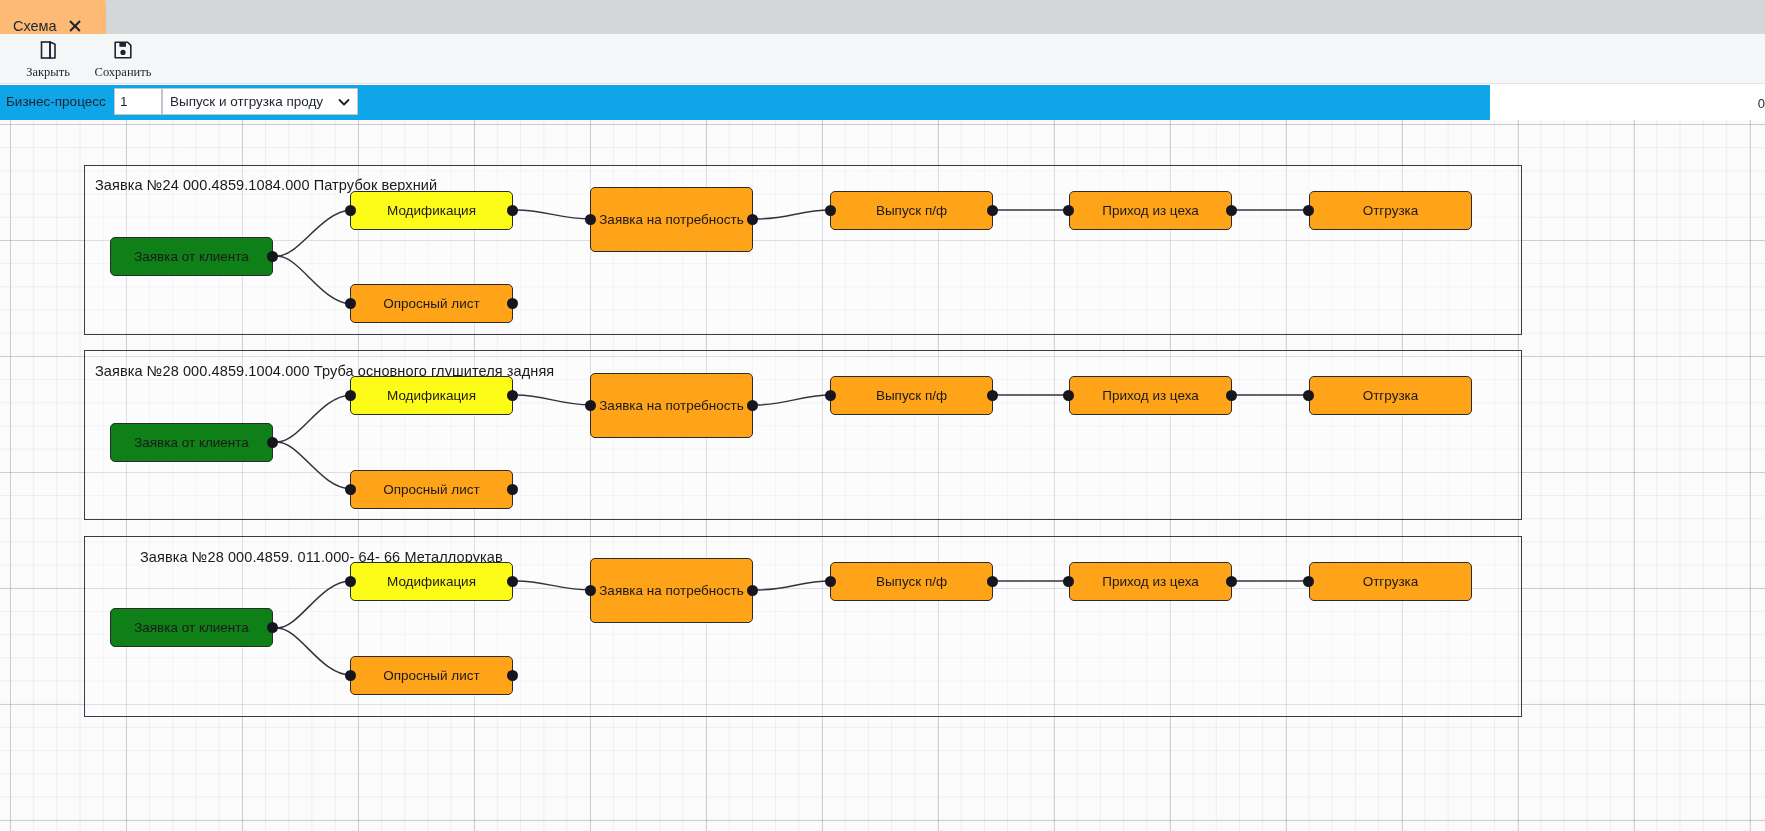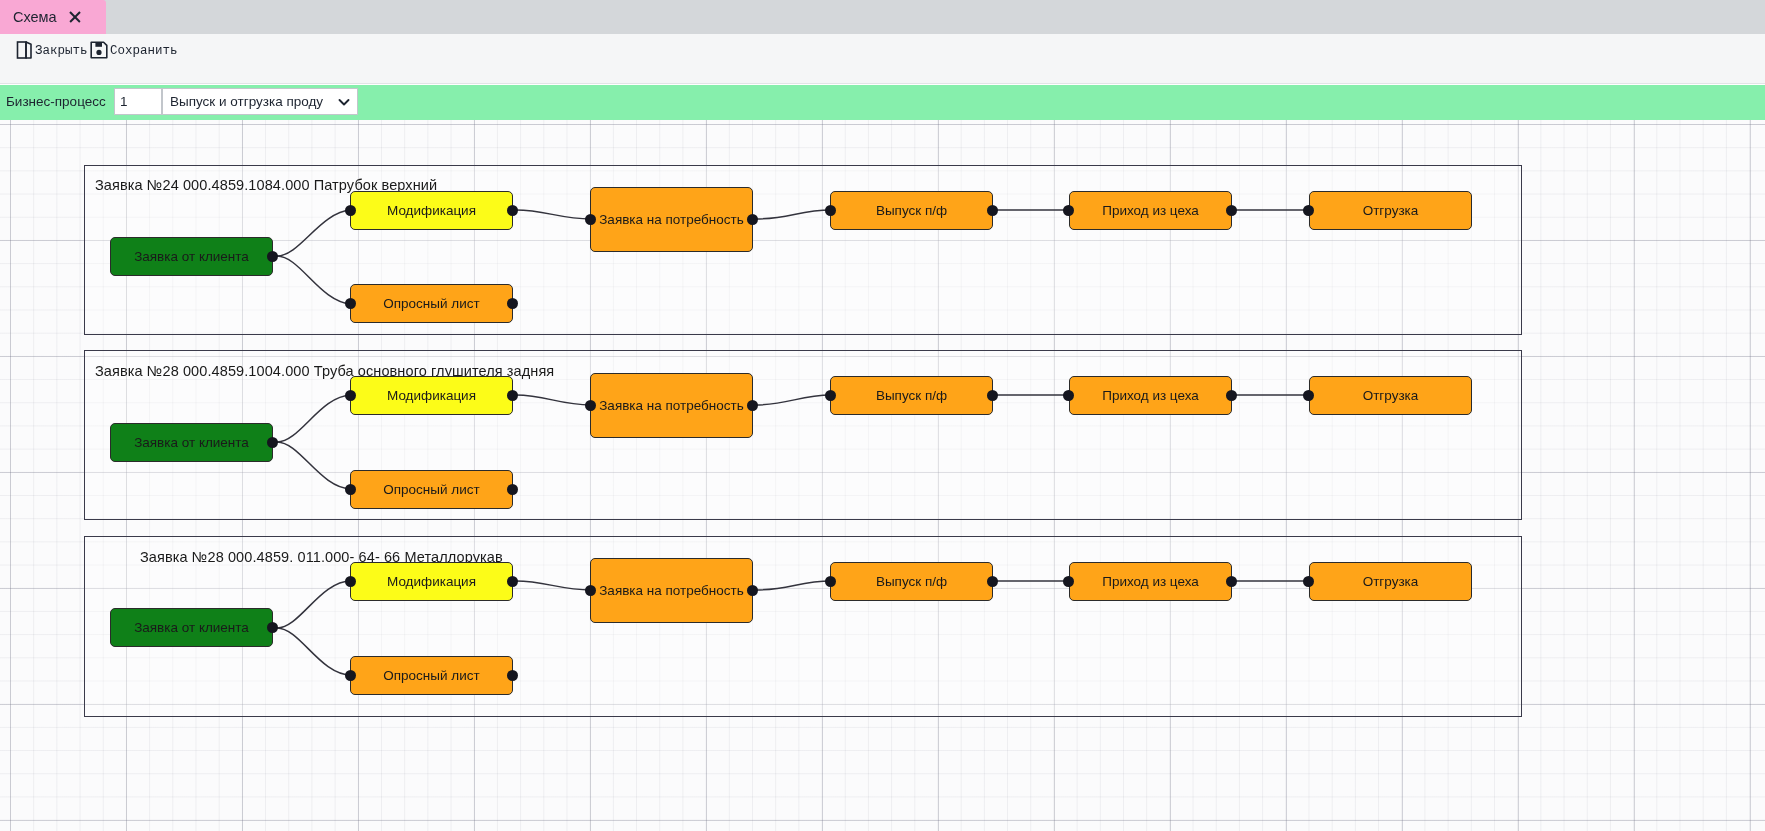--- a/index.html
+++ b/index.html
@@ -15,22 +15,22 @@
   
   .tabbar {
     position: absolute; top: 0; left: 0;
     width: 1765px; height: 34px;
     background: #d4d7da;
     box-sizing: border-box;
   }
   .tab {
     position: absolute; top: 0; left: 0;
     height: 34px; width: 106px;
-    background: #f9a8d4;
-    display: flex; align-items: center;
+    background: #fdba74;
+    display: flex; align-items: flex-end;
     padding: 0 9px 0 13px;
     box-sizing: border-box;
     border-top-right-radius: 3px;
   }
   .tab-label {
     font-size: 14.5px; color: #1d2430;
     white-space: nowrap;
   }
   .tab-close {
     margin-left: 10px;
@@ -51,46 +51,46 @@
   
   .ribbon {
     position: absolute; top: 34px; left: 0;
     width: 1765px; height: 50px;
     background: #f5f6f7;
     border-bottom: 1px solid #e2e4e6;
     box-sizing: border-box;
   }
   .rb-btn {
     position: absolute; top: 3px;
-    display: flex; 
+    display: flex; flex-direction: column;
     align-items: center; justify-content: flex-start;
     cursor: pointer;
     background: transparent; border: none;
     padding: 0;
-    font-family: Liberation Mono, monospace;
+    font-family: Liberation Serif, serif;
   }
   .rb-btn .ic { height: 26px; display: flex; align-items: center; justify-content: center; }
   .rb-btn .lbl {
     font-size: 12.5px; color: #1d2430;
     white-space: nowrap; margin-top: 2px;
   }
   #rb-close  { left: 13px;  width: 70px; }
   #rb-save   { left: 88px;  width: 70px; }
 
   .corner-zero {
     position: absolute; right: 0px; top: 62px;
     font-size: 13px; color: #1d2430;
     letter-spacing: 0;
   }
 
   
   .parambar {
     position: absolute; top: 85px; left: 0;
-    width: 1765px; height: 35px;
-    background: #86efac;
+    width: 1490px; height: 35px;
+    background: #0ea5e9;
     box-sizing: border-box;
   }
   .param-label {
     position: absolute; left: 6px; top: 9px;
     font-size: 13.5px; color: #1d2430;
     white-space: nowrap;
   }
   .param-num {
     position: absolute; left: 114px; top: 3px;
     width: 48px; height: 27px;

